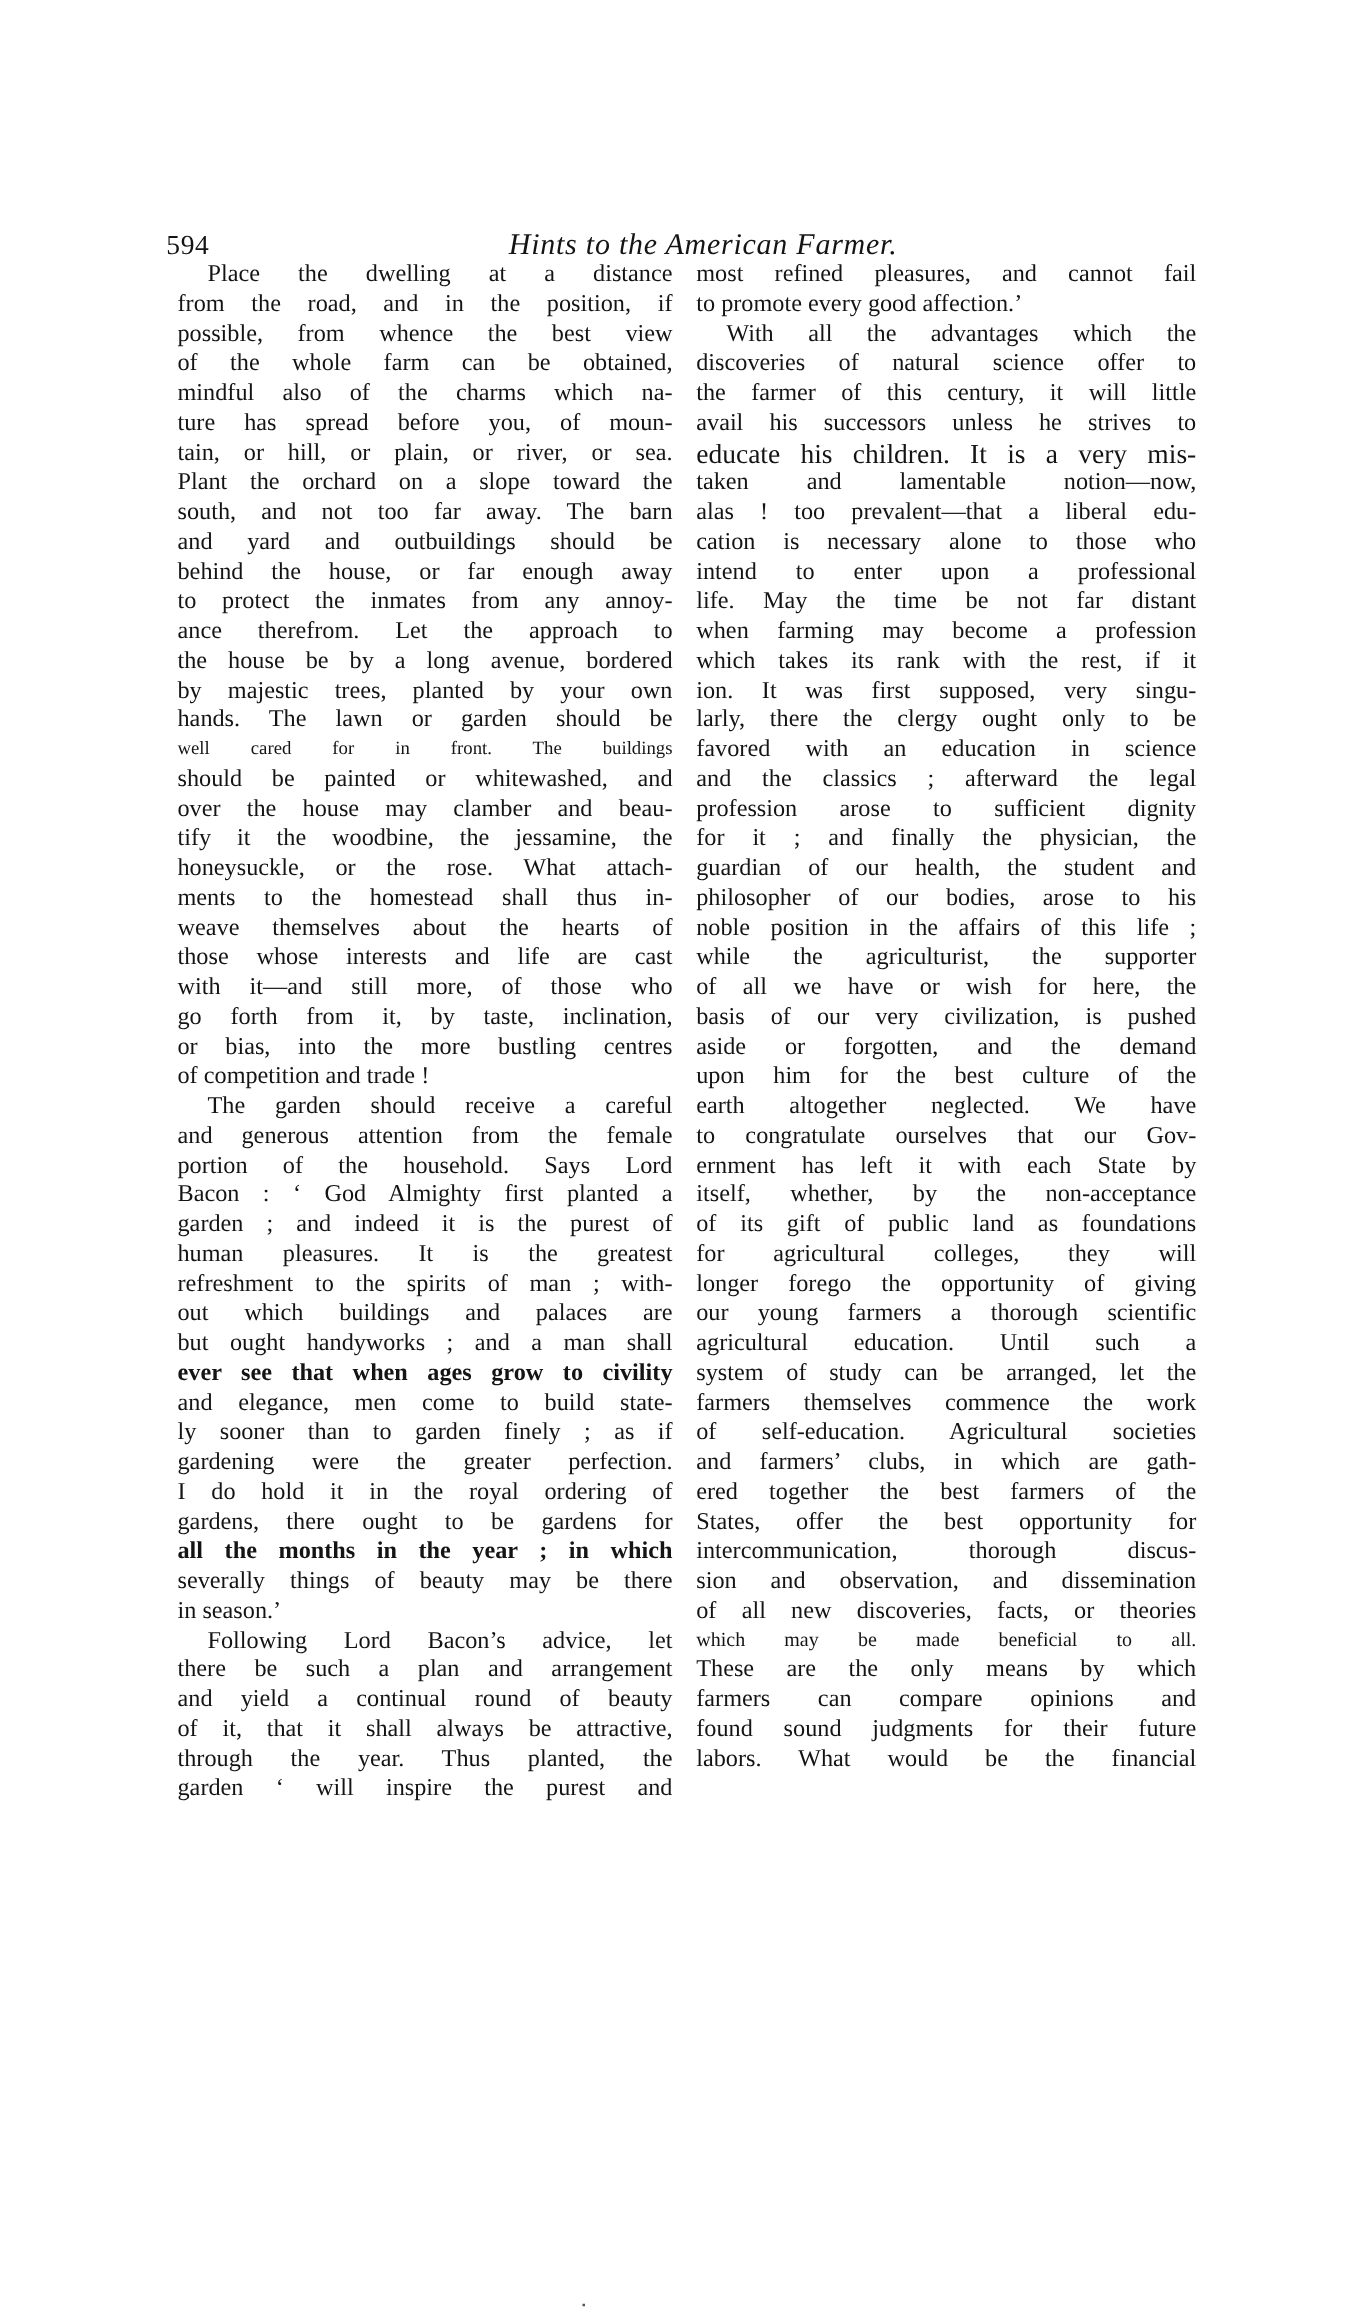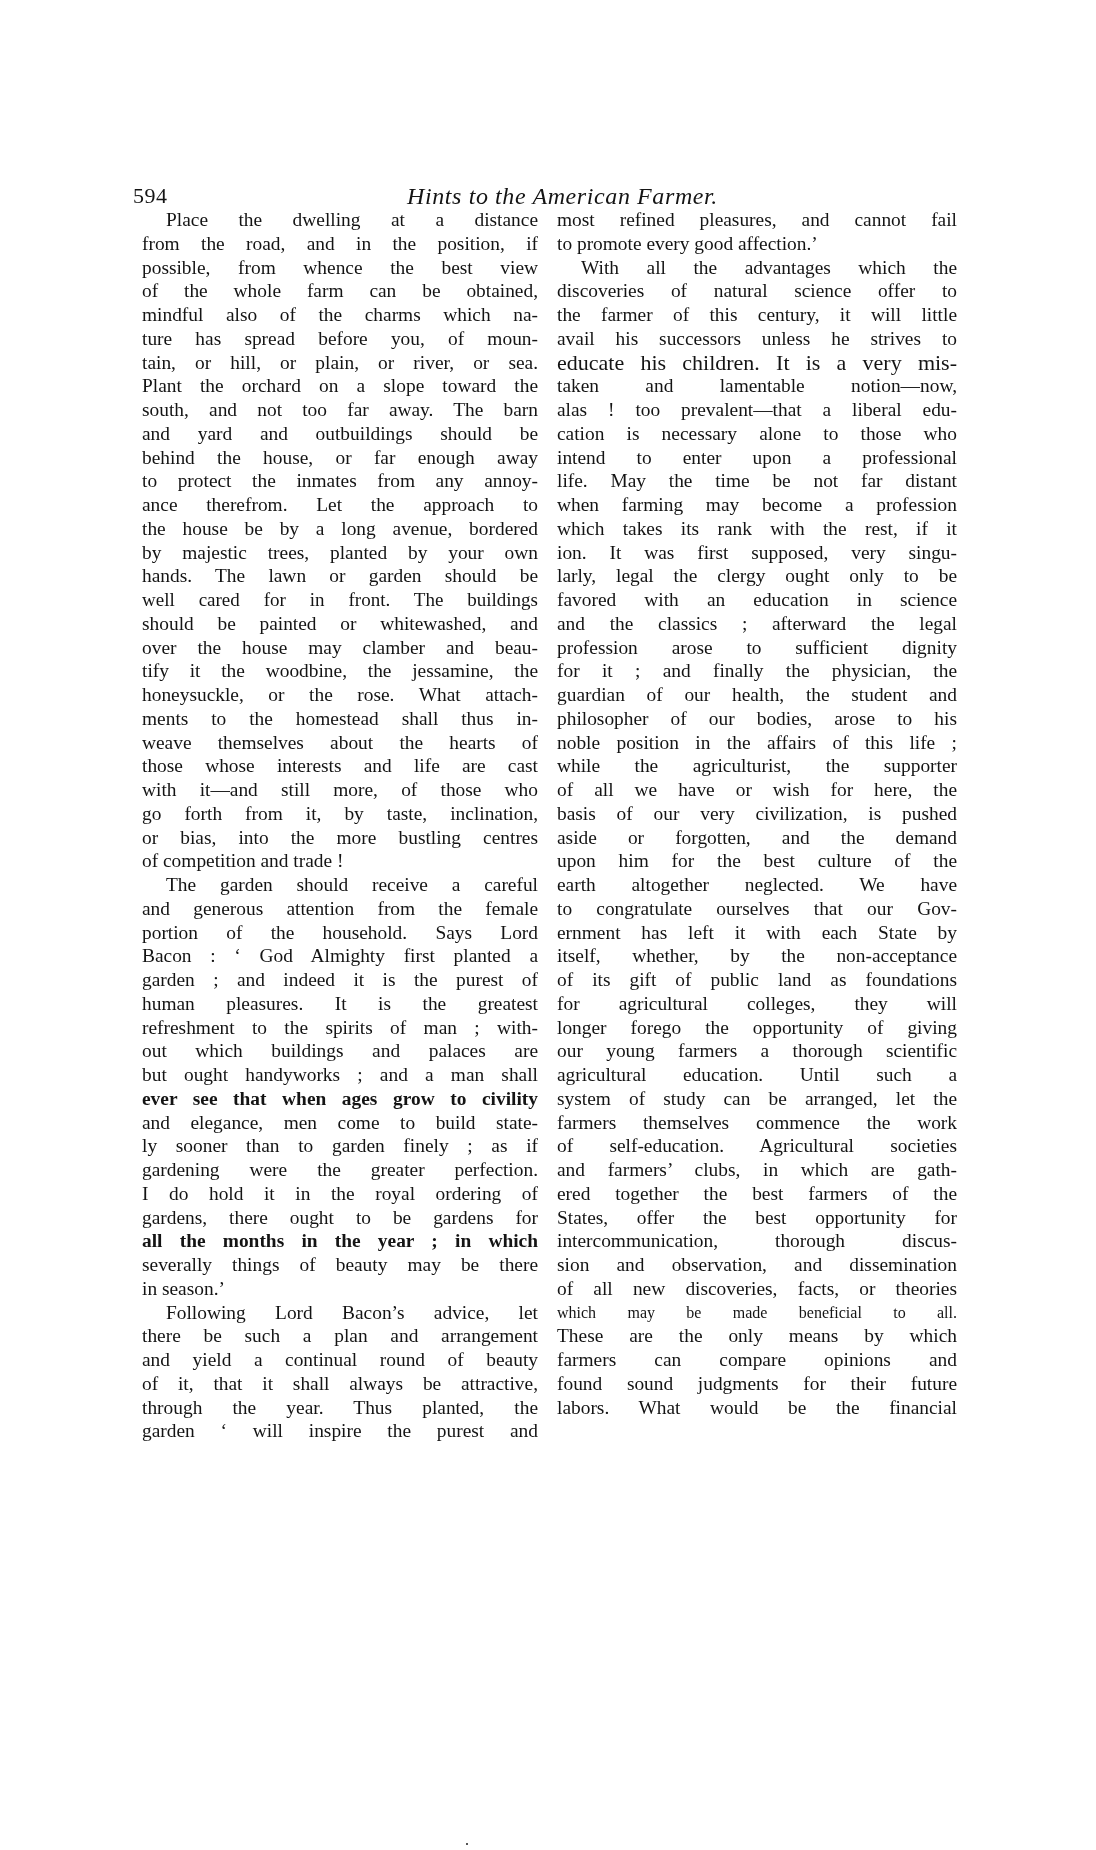--- a/index.html
+++ b/index.html
@@ -101,21 +101,21 @@
       <span class="line" style="font-size: 19.4px;">tain, or hill, or plain, or river, or sea.</span>
       <span class="line" style="font-size: 19.4px;">Plant the orchard on a slope toward the</span>
       <span class="line" style="font-size: 19.4px;">south, and not too far away. The barn</span>
       <span class="line" style="font-size: 19.4px;">and yard and outbuildings should be</span>
       <span class="line" style="font-size: 19.4px;">behind the house, or far enough away</span>
       <span class="line" style="font-size: 19.4px;">to protect the inmates from any annoy-</span>
       <span class="line" style="font-size: 19.4px;">ance therefrom. Let the approach to</span>
       <span class="line" style="font-size: 19.4px;">the house be by a long avenue, bordered</span>
       <span class="line" style="font-size: 19.4px;">by majestic trees, planted by your own</span>
       <span class="line" style="font-size: 19.4px;">hands. The lawn or garden should be</span>
-      <span class="line" style="font-size: 19px; font-family: Liberation Serif, serif;">well cared for in front. The buildings</span>
+      <span class="line" style="font-size: 15px; font-family: Liberation Serif, serif;">well cared for in front. The buildings</span>
       <span class="line" style="font-size: 19.4px;">should be painted or whitewashed, and</span>
       <span class="line" style="font-size: 19.4px;">over the house may clamber and beau-</span>
       <span class="line" style="font-size: 19.4px;">tify it the woodbine, the jessamine, the</span>
       <span class="line" style="font-size: 19.4px;">honeysuckle, or the rose. What attach-</span>
       <span class="line" style="font-size: 19.4px;">ments to the homestead shall thus in-</span>
       <span class="line" style="font-size: 19.4px;">weave themselves about the hearts of</span>
       <span class="line" style="font-size: 19.4px;">those whose interests and life are cast</span>
       <span class="line" style="font-size: 19.4px;">with it—and still more, of those who</span>
       <span class="line" style="font-size: 19.4px;">go forth from it, by taste, inclination,</span>
       <span class="line" style="font-size: 19.4px;">or bias, into the more bustling centres</span>
@@ -154,21 +154,21 @@
       <span class="line" style="font-size: 19.4px;">avail his successors unless he strives to</span>
       <span class="line" style="font-size: 22px;">educate his children. It is a very mis-</span>
       <span class="line" style="font-size: 19.4px;">taken and lamentable notion—now,</span>
       <span class="line" style="font-size: 19.4px;">alas ! too prevalent—that a liberal edu-</span>
       <span class="line" style="font-size: 19.4px;">cation is necessary alone to those who</span>
       <span class="line" style="font-size: 19.4px;">intend to enter upon a professional</span>
       <span class="line" style="font-size: 19.4px;">life. May the time be not far distant</span>
       <span class="line" style="font-size: 19.4px;">when farming may become a profession</span>
       <span class="line" style="font-size: 19.4px;">which takes its rank with the rest, if it</span>
       <span class="line" style="font-size: 19.4px;">ion. It was first supposed, very singu-</span>
-      <span class="line" style="font-size: 19.4px;">larly, legal the clergy ought only to be</span>
+      <span class="line" style="font-size: 19.4px;">larly, there the clergy ought only to be</span>
       <span class="line" style="font-size: 19.4px;">favored with an education in science</span>
       <span class="line" style="font-size: 19.4px;">and the classics ; afterward the legal</span>
       <span class="line" style="font-size: 19.4px;">profession arose to sufficient dignity</span>
       <span class="line" style="font-size: 19.4px;">for it ; and finally the physician, the</span>
       <span class="line" style="font-size: 19.4px;">guardian of our health, the student and</span>
       <span class="line" style="font-size: 19.4px;">philosopher of our bodies, arose to his</span>
       <span class="line" style="font-size: 19.4px;">noble position in the affairs of this life ;</span>
       <span class="line" style="font-size: 19.4px;">while the agriculturist, the supporter</span>
       <span class="line" style="font-size: 19.4px;">of all we have or wish for here, the</span>
       <span class="line" style="font-size: 19.4px;">basis of our very civilization, is pushed</span>

